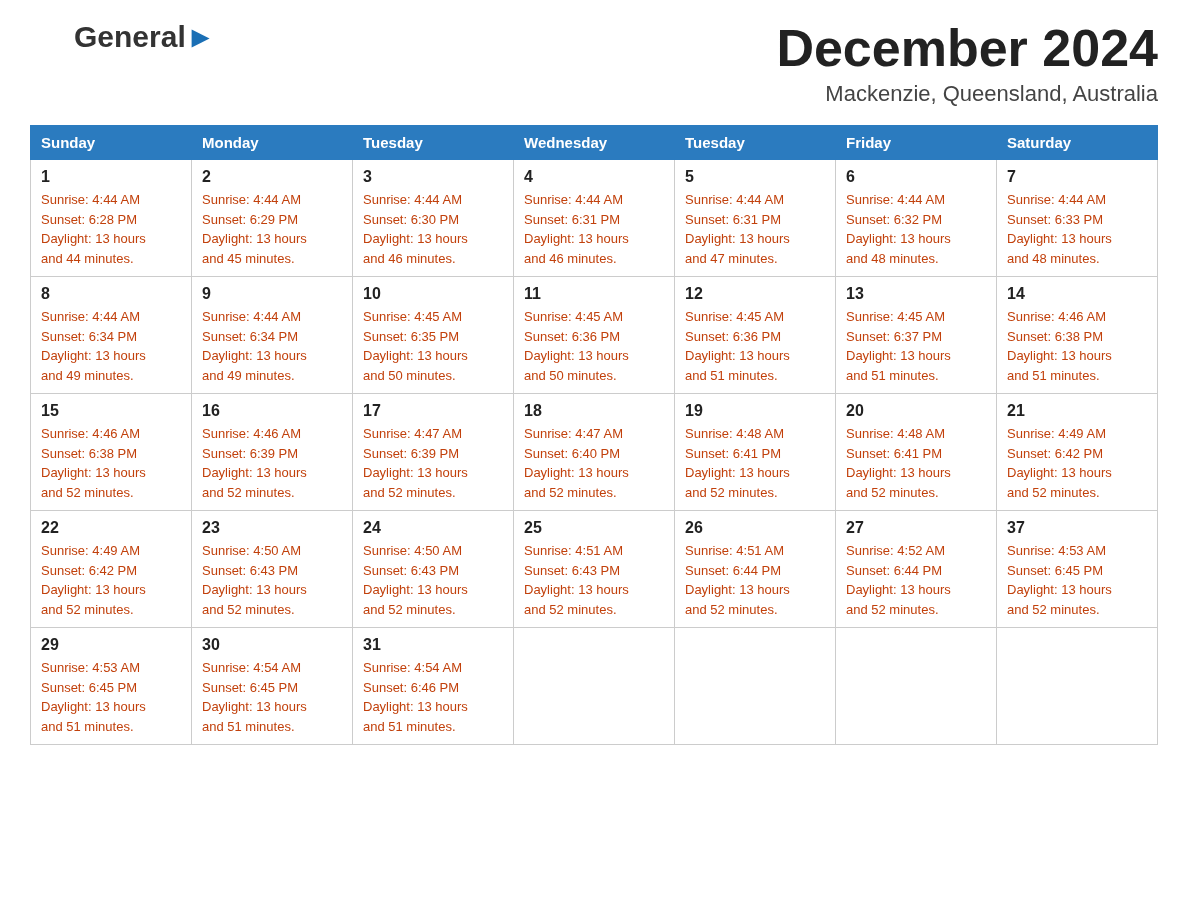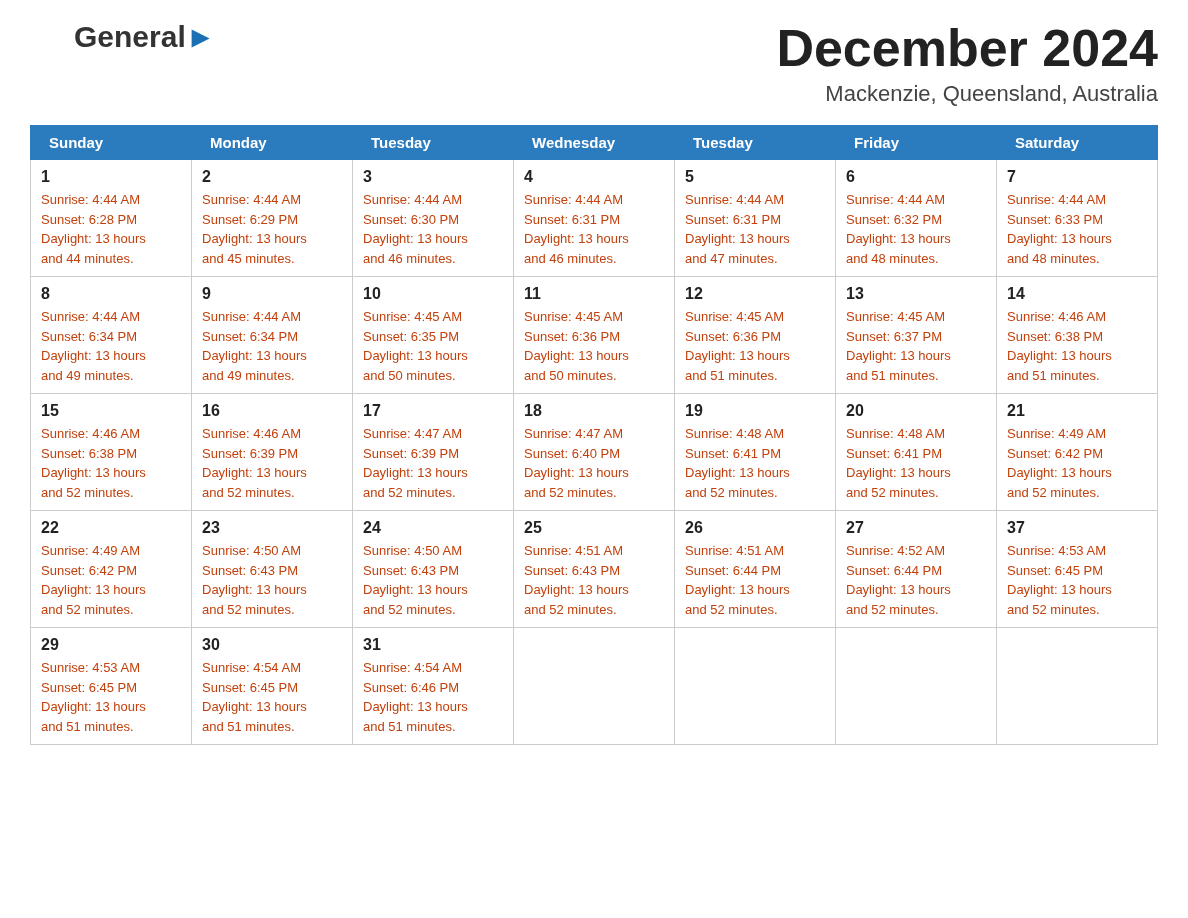--- a/index.html
+++ b/index.html
@@ -33,21 +33,21 @@
     table {
       width: 100%;
       border-collapse: collapse;
       table-layout: fixed;
     }
     thead tr th {
       background-color: #2b7bbf;
       color: #fff;
       font-size: 15px;
       font-weight: bold;
-      padding: 8px 18px;
+      padding: 8px 10px;
       text-align: left;
       border: 1px solid #2b7bbf;
     }
     tbody tr td {
       vertical-align: top;
       padding: 8px 10px;
       font-size: 13px;
       color: #222;
       border: 1px solid #ccc;
       height: 110px;

